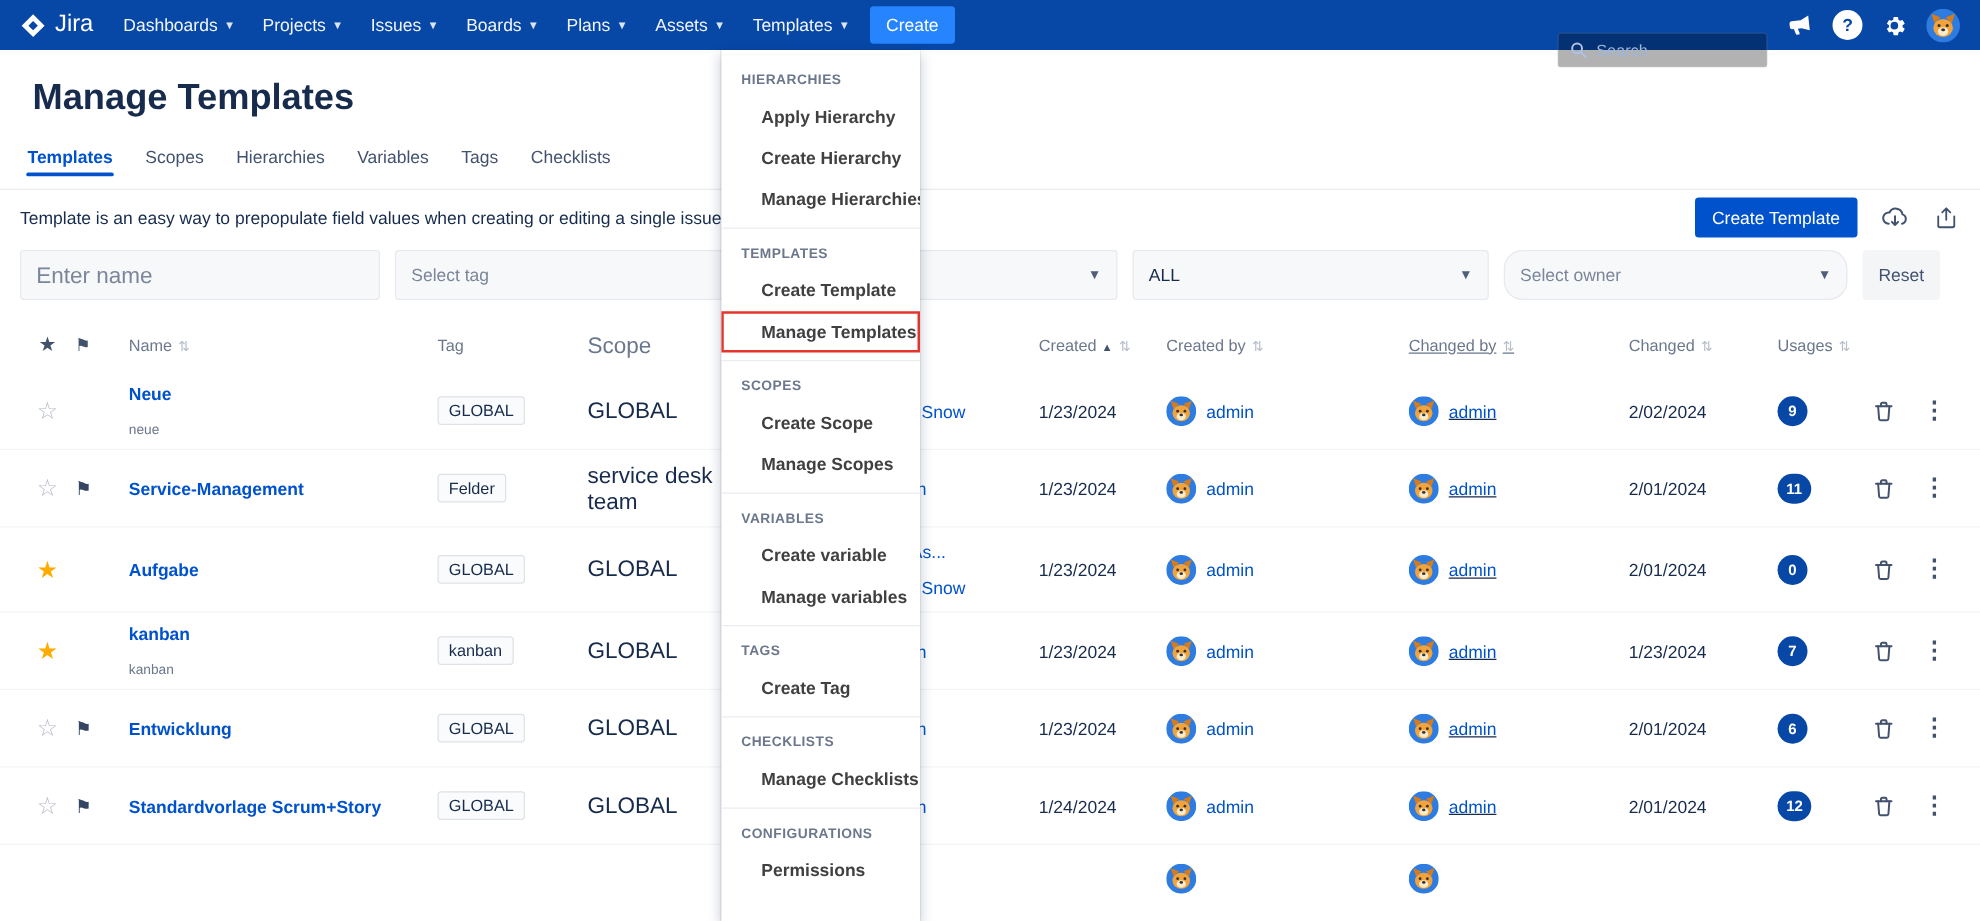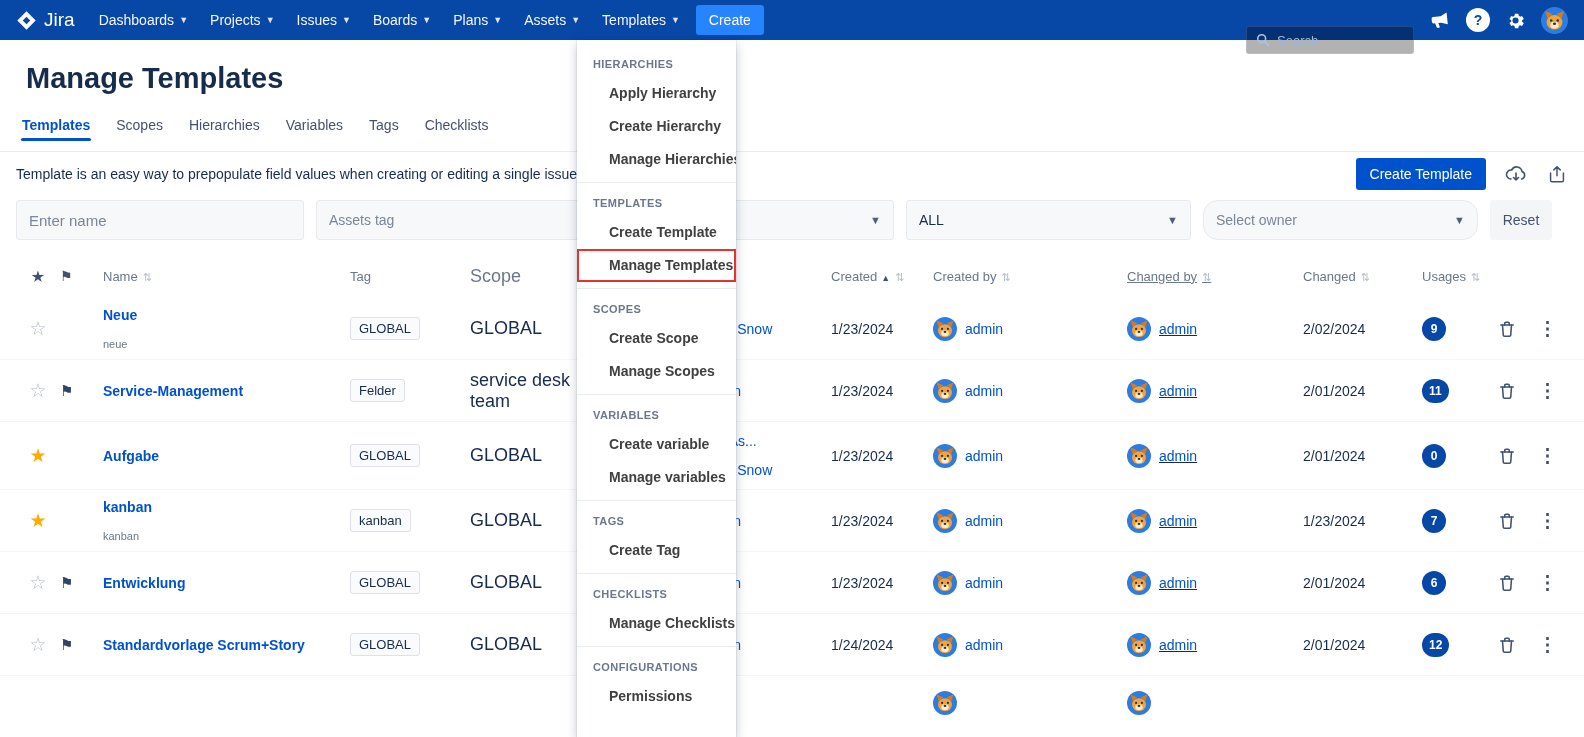--- a/index.html
+++ b/index.html
@@ -30,21 +30,21 @@
 
   
   .desc-row { display:flex; align-items:center; padding:14px 16px; height:44px; }
   .desc-text { font-size:14px; color:#172B4D; margin-right:auto; white-space:nowrap; overflow:hidden; }
   .btn-primary { background:#0052CC; color:#fff; border:none; border-radius:3px; height:32px; padding:0 14px; font-size:14px; font-weight:500; cursor:pointer; font-family:inherit; }
   .icon-btn { margin-left:18px; display:flex; align-items:center; cursor:pointer; }
 
   
   .filters { display:flex; gap:12px; padding:0 16px; margin-top:4px; }
   .f-input, .f-select { height:40px; background:#F7F8F9; border:1px solid #E7E9EE; border-radius:3px; display:flex; align-items:center; padding:0 12px; font-size:14px; }
-  .f-input input { border:none; background:transparent; outline:none; font-size:15px; width:100%; color:#172B4D; font-family:inherit; }
+  .f-input input { border:none; background:transparent; outline:none; font-size:18px; width:100%; color:#172B4D; font-family:inherit; }
   .f-input input::placeholder { color:#7A869A; }
   .f-select { justify-content:space-between; cursor:pointer; color:#7A869A; }
   .f-select .val-dark { color:#172B4D; }
   .f-select .chev { color:#505F79; font-size:11px; }
   .w1 { width:288px; } .w2 { width:285px; } .w3 { width:281px; } .w4 { width:285px;gap:35px; } .w5 { width:275px;border-radius:15px; }
   .btn-reset { width:62px; height:40px; background:#F4F5F7; border:none; border-radius:3px; color:#42526E; font-size:14px; cursor:pointer; font-family:inherit; }
 
   
   .table { margin-top:14px; }
   .trow, .thead { display:flex; align-items:center; padding-left:16px; }
@@ -198,21 +198,21 @@
           <path d="M5 11v8a1.5 1.5 0 0 0 1.5 1.5h11A1.5 1.5 0 0 0 19 19v-8"></path>
         </svg>
     </span>
   </div>
 
   <div class="filters">
     <div class="f-input w1">
       <input type="text" placeholder="Enter name" style="">
     </div>
     <div class="f-select w2">
-      <span>Assets tag</span>
+      <span>Select tag</span>
       <span class="chev">▼</span>
     </div>
     <div class="f-select w3">
       <span></span>
       <span class="chev">▼</span>
     </div>
     <div class="f-select w4">
       <span class="val-dark">ALL</span>
       <span class="chev">▼</span>
     </div>

